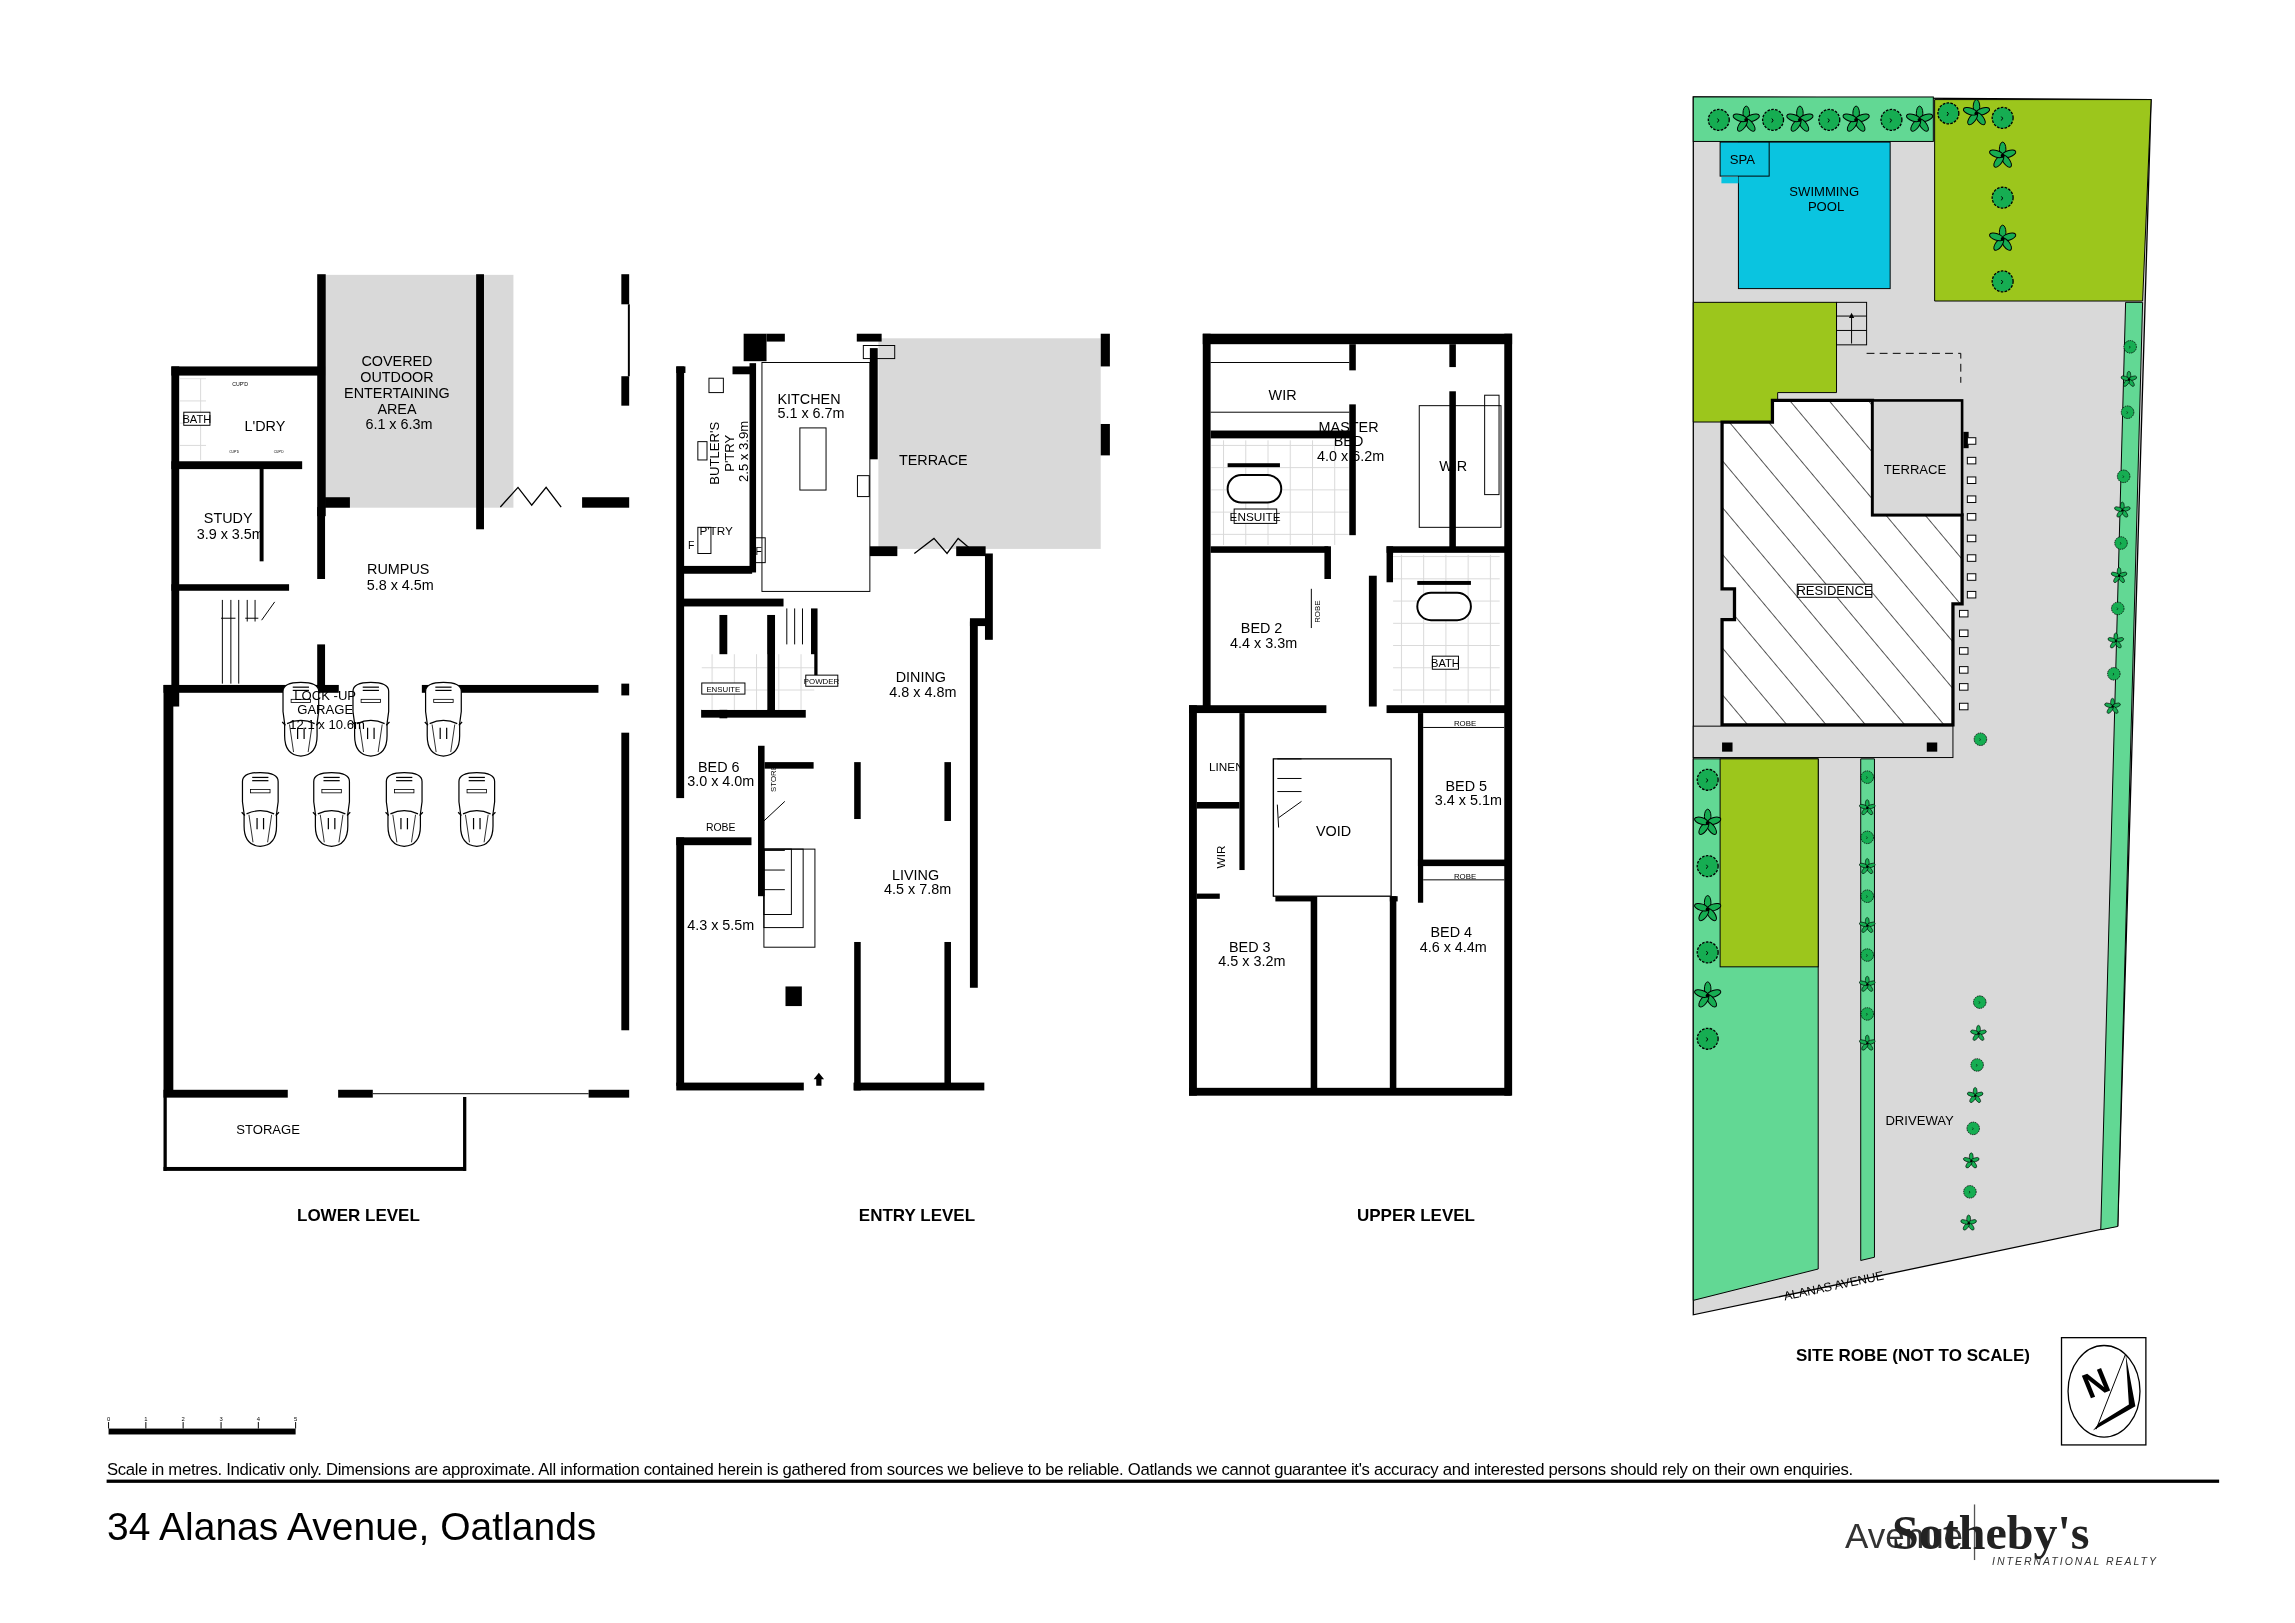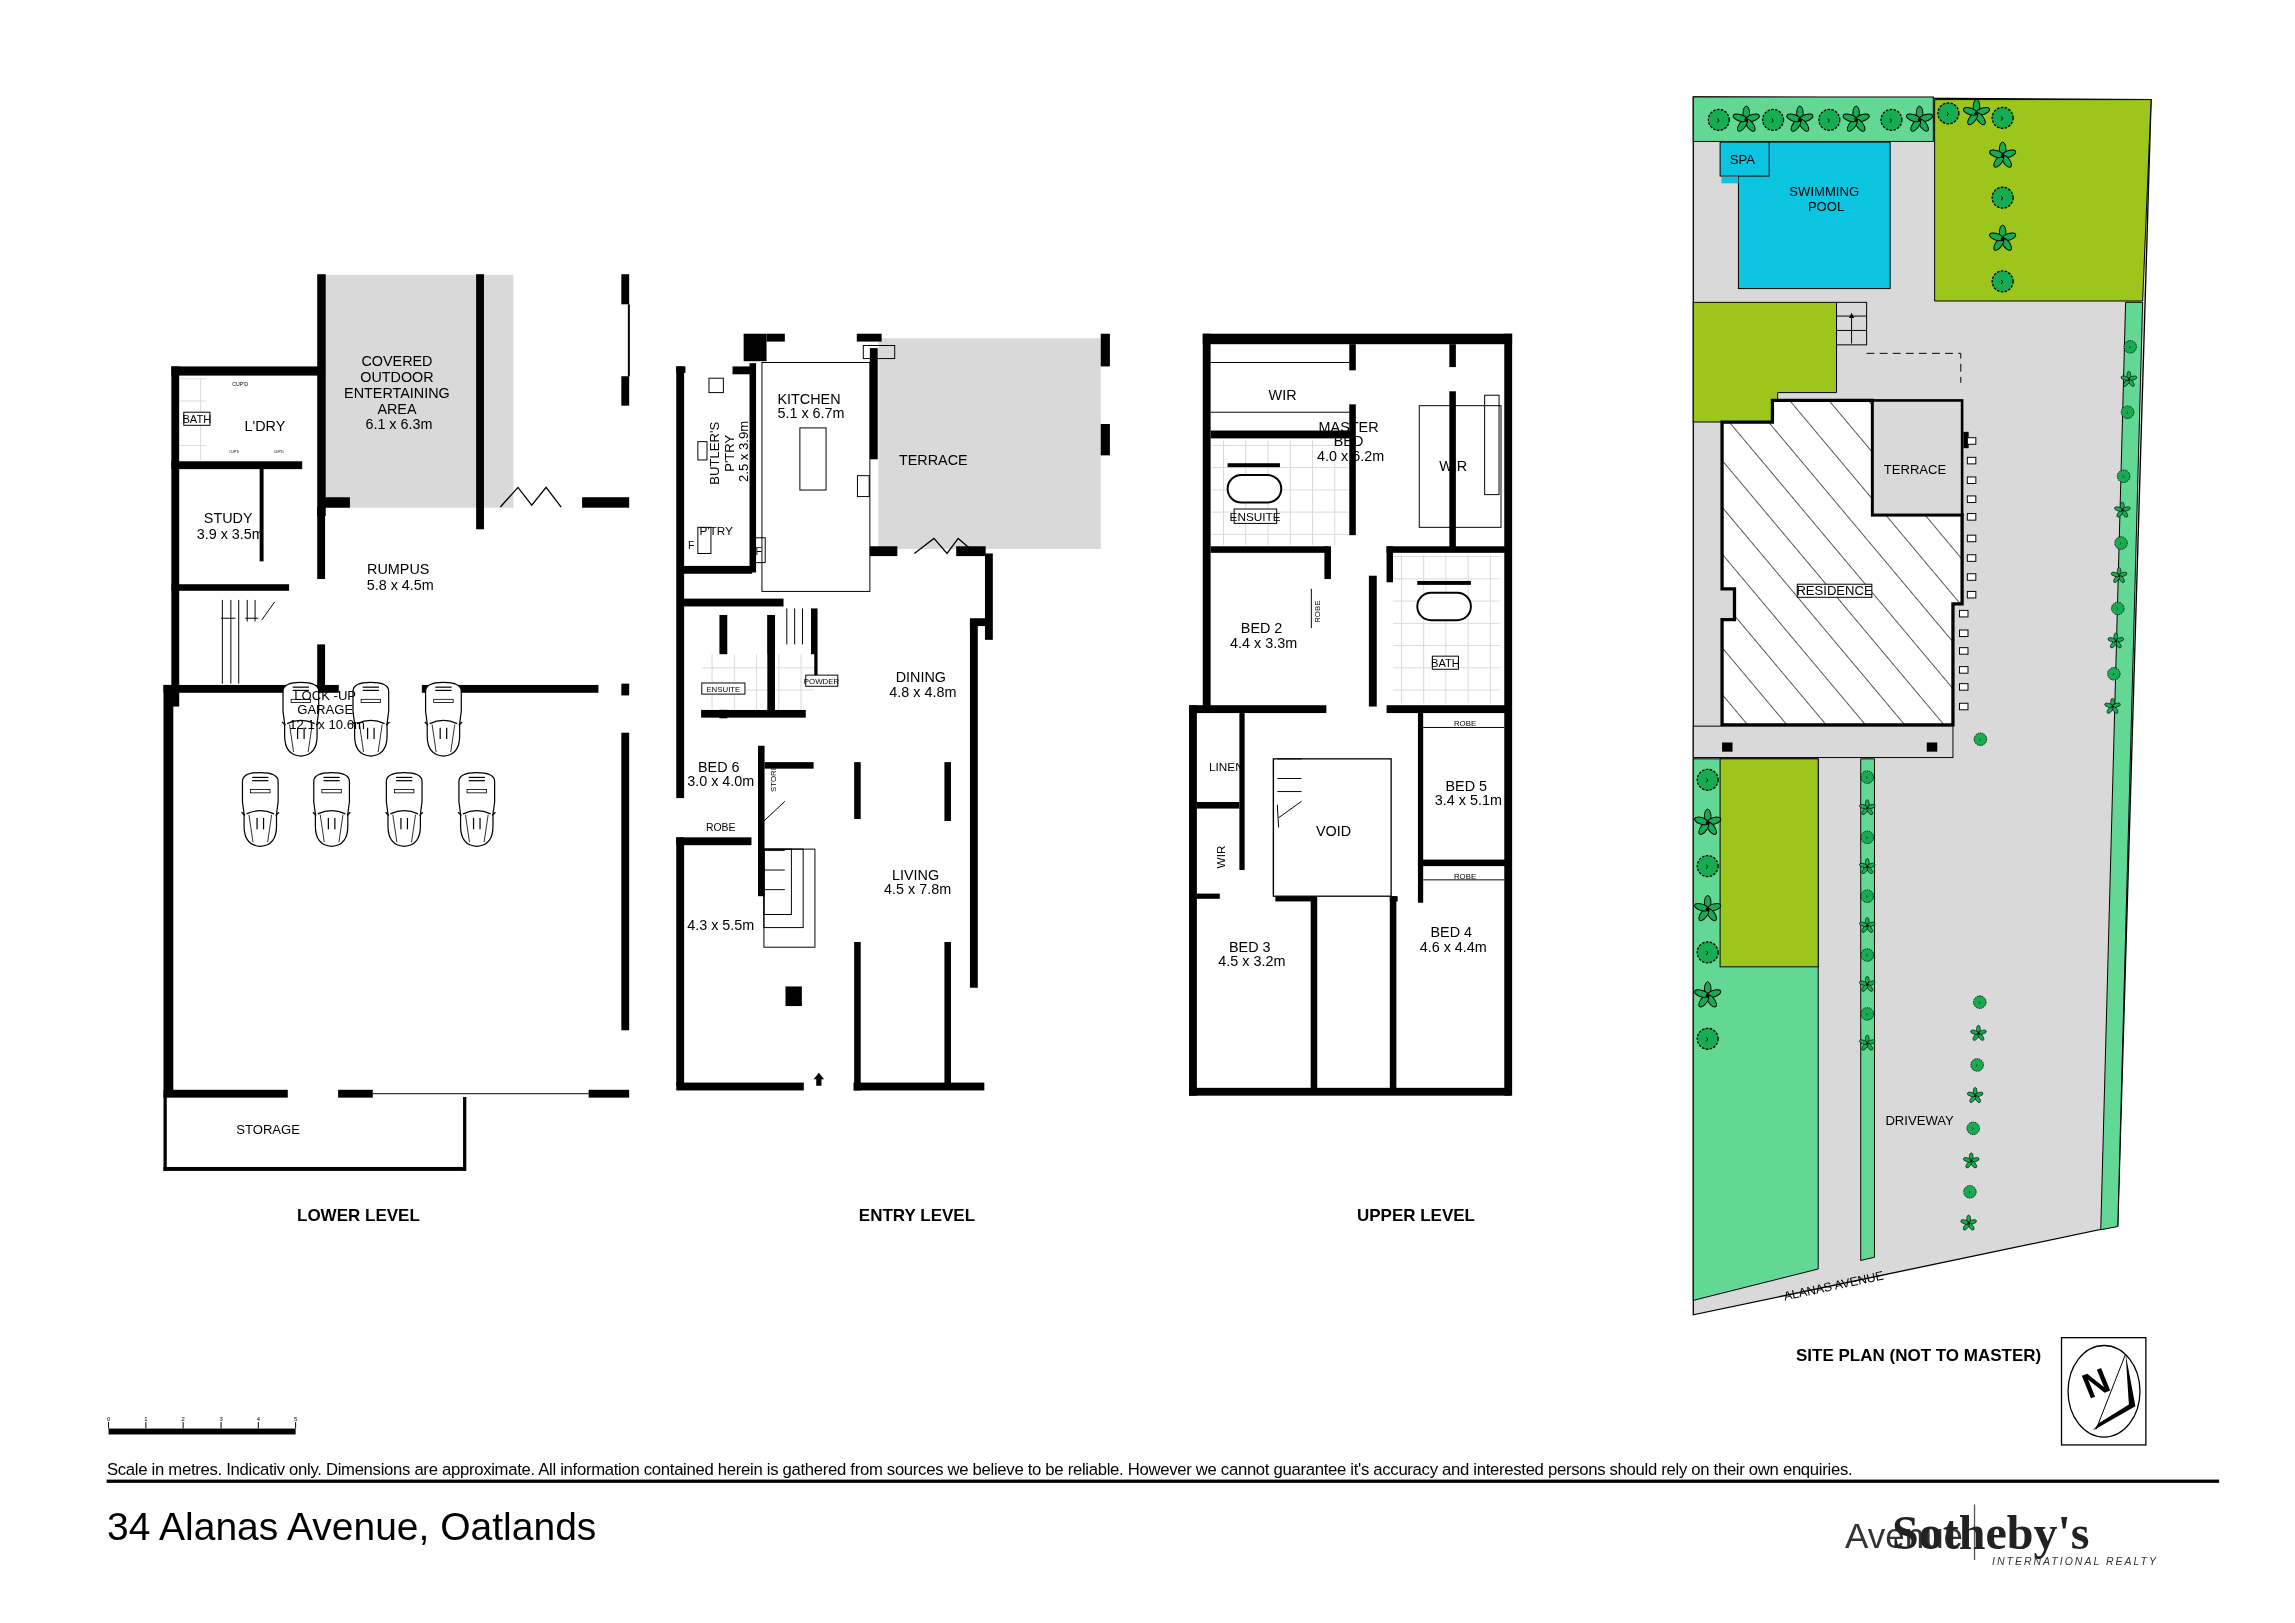--- a/index.html
+++ b/index.html
@@ -480,19 +480,19 @@
     <text class="small-label" style="font-size:9px" x="223" y="2172">1</text>
     <text class="small-label" style="font-size:9px" x="280" y="2172">2</text>
     <text class="small-label" style="font-size:9px" x="338" y="2172">3</text>
     <text class="small-label" style="font-size:9px" x="395" y="2172">4</text>
     <text class="small-label" style="font-size:9px" x="452" y="2172">5</text>
   </g>
   <rect x="163" y="2262" width="3230" height="5" fill="#000"></rect>
   <rect x="3018" y="2300" width="2" height="85" fill="#555"></rect>
 </svg>
 
-<div class="html-text" id="disclaimer">Scale in metres. Indicativ only. Dimensions are approximate. All information contained herein is gathered from sources we believe to be reliable. However we cannot guarantee it's accuracy and interested persons should rely on their own enquiries.</div>
-<div class="html-text" id="site-plan-title">SITE PLAN (NOT TO MASTER)</div>
+<div class="html-text" id="disclaimer">Scale in metres. Indicativ only. Dimensions are approximate. All information contained herein is gathered from sources we believe to be reliable. Oatlands we cannot guarantee it's accuracy and interested persons should rely on their own enquiries.</div>
+<div class="html-text" id="site-plan-title">SITE ROBE (NOT TO SCALE)</div>
 <div class="html-text" id="address">34 Alanas Avenue, Oatlands</div>
 <div class="html-text" id="brand-city">Avenue</div>
 <div class="html-text" id="brand-name">Sotheby's</div>
 <div class="html-text" id="brand-sub">INTERNATIONAL REALTY</div>
 
 
 </body></html>

